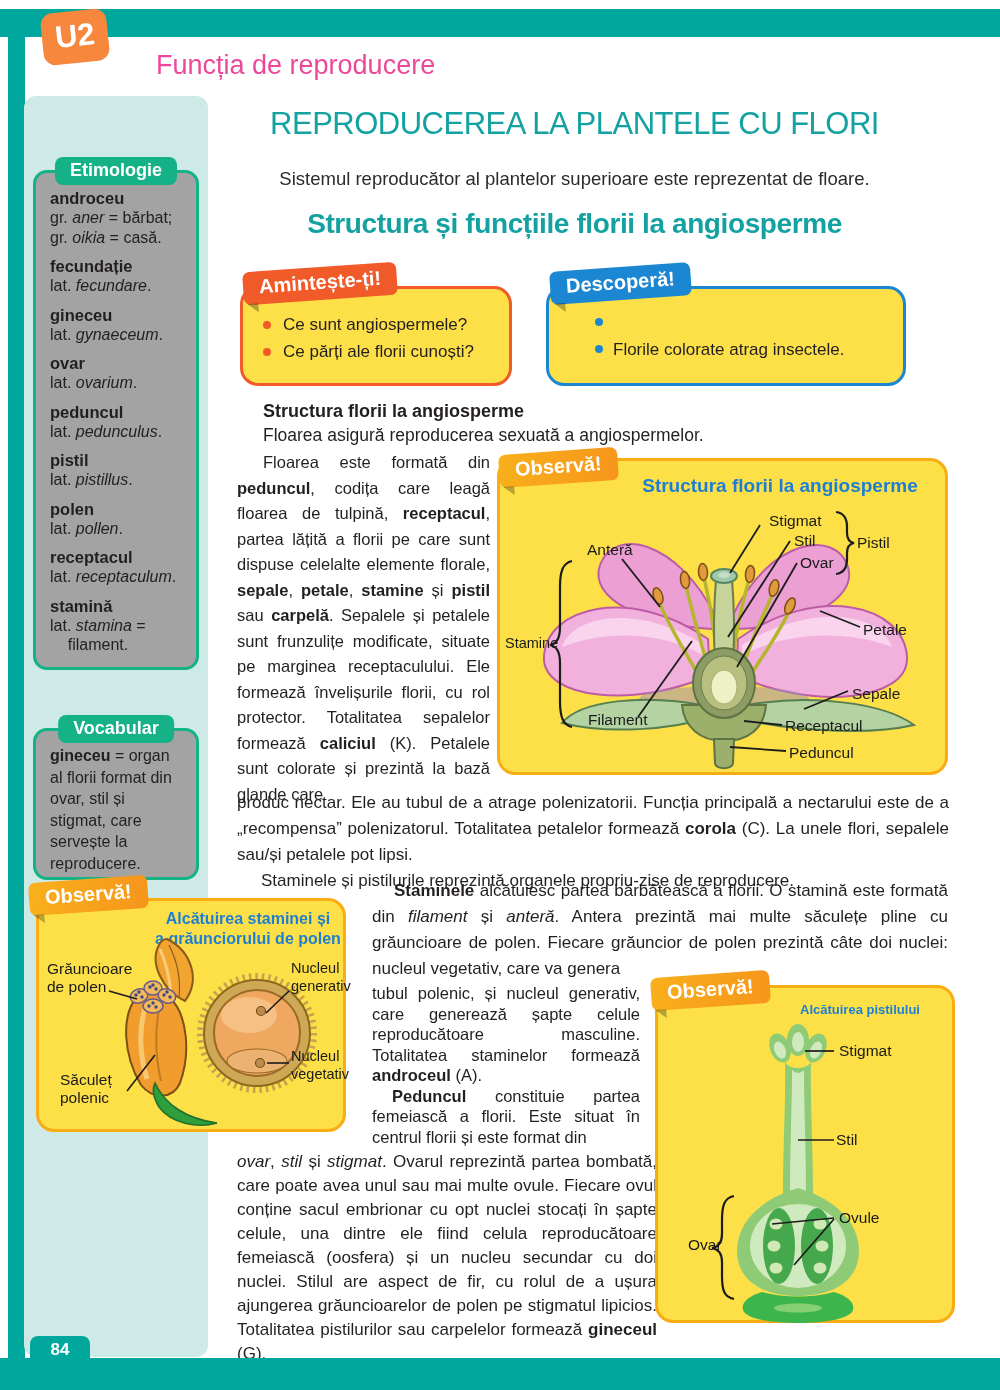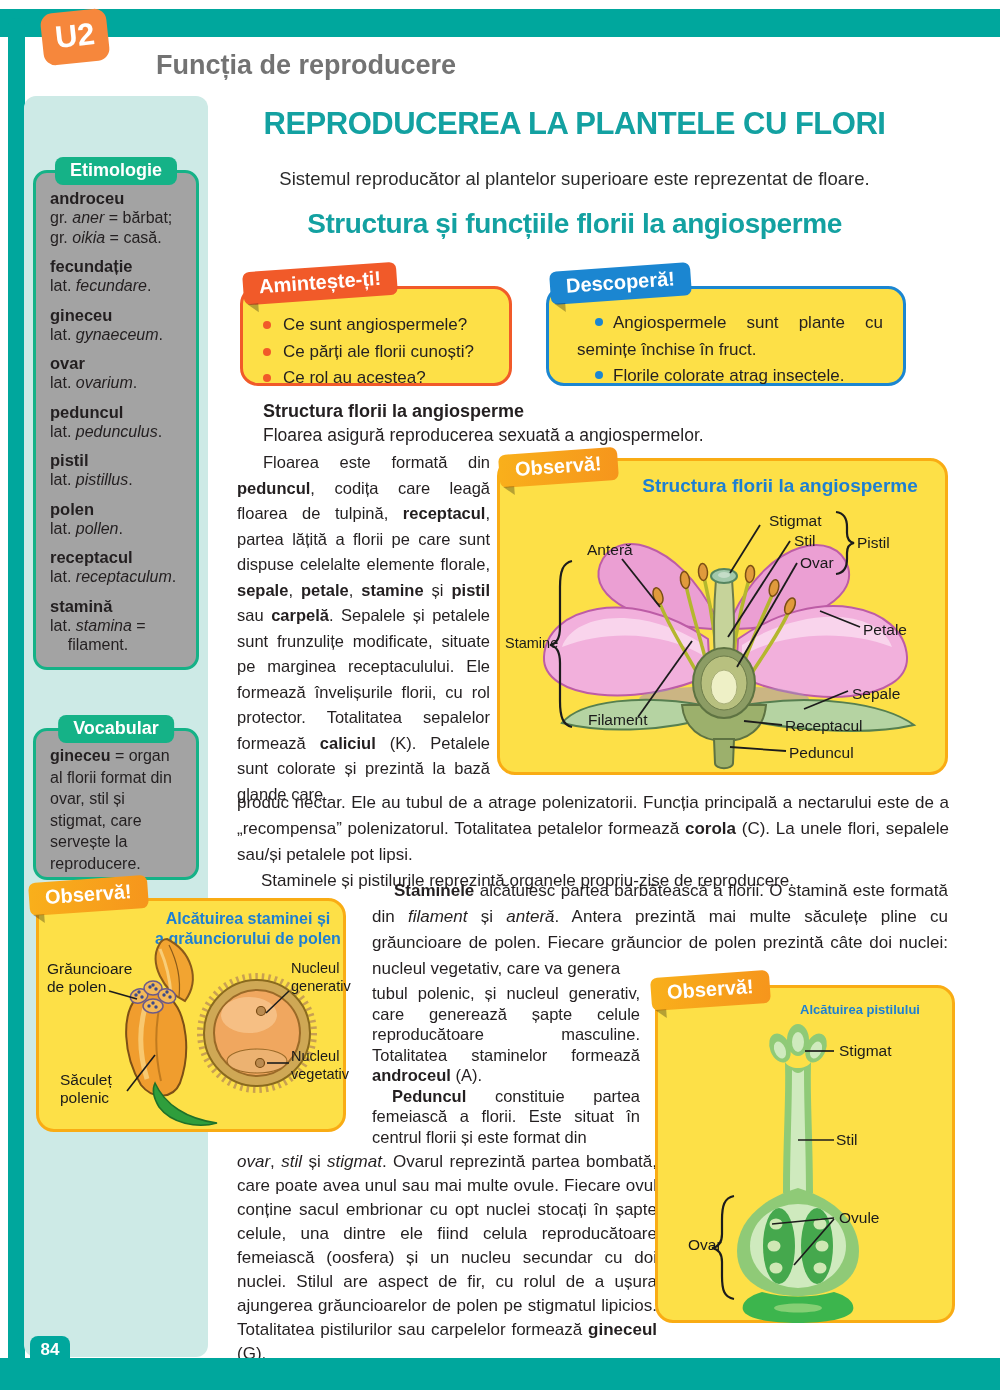--- a/index.html
+++ b/index.html
@@ -7,39 +7,39 @@
   .page{position:relative;width:1000px;height:1390px;background:#ffffff;overflow:hidden;
         font-family:"Liberation Sans","DejaVu Sans",sans-serif;color:#231f20}
   .b{font-weight:700}
   .i{font-style:italic}
   .pre{white-space:pre-line}
 
   
   .topbar{position:absolute;left:0;top:9px;width:1000px;height:28px;background:#00a79d}
   .leftbar{position:absolute;left:8px;top:18px;width:17px;height:1372px;background:#00a79d;border-radius:9px}
   .footerbar{position:absolute;left:0;top:1358px;width:1000px;height:32px;background:#00a79d}
-  .pagetab{position:absolute;left:30px;top:1336px;width:40px;height:30px;background:#00a79d;border-radius:8px;
+  .pagetab{position:absolute;left:30px;top:1336px;width:60px;height:30px;background:#00a79d;border-radius:8px;
            color:#fff;font-weight:700;font-size:17px;text-align:center;line-height:28px}
   .badge{position:absolute;left:42px;top:11px;width:66px;height:52px;background:#f6873c;border-radius:12px;
          transform:rotate(-6deg);color:#fff;font-weight:700;font-size:31px;text-align:center;line-height:50px}
-  .unit-title{position:absolute;left:156px;top:50px;font-size:27px;font-weight:700;color:#737373}
+  .unit-title{position:absolute;left:156px;top:50px;font-size:27px;font-weight:400;color:#ec4899}
 
   
   .side-panel{position:absolute;left:24px;top:96px;width:184px;height:1261px;background:#cdeae6;border-radius:12px}
   .greenbox{position:absolute;background:#a3a3a3;border:3px solid #15b287;border-radius:14px;z-index:2}
   .greentab{position:absolute;left:50%;transform:translateX(-50%);top:-16px;background:#15b287;color:#fff;
             font-weight:700;font-size:18px;padding:3px 15px 4px;border-radius:8px;white-space:nowrap}
   .ety-list{padding:16px 12px 10px 14px}
   .ety-term{font-size:16.5px;font-weight:700;line-height:19px}
   .ety-def{font-size:16px;line-height:19.5px;white-space:pre-line}
   .ety-entry{margin-bottom:10px}
   .vocab-def{padding:14px 12px 10px 14px;font-size:16px;line-height:21.5px}
 
   
-  .main-title{position:absolute;left:237px;top:106px;width:675px;text-align:center;font-size:31px;font-weight:700;
+  .main-title{position:absolute;left:237px;top:106px;width:675px;text-align:center;font-size:31px;font-weight:400;
               color:#13a1a1;letter-spacing:-0.5px}
   .intro{position:absolute;left:237px;top:168px;width:675px;text-align:center;font-size:18.5px;color:#2b2b2b}
   .section-title{position:absolute;left:237px;top:208px;width:675px;text-align:center;font-size:28px;font-weight:700;
                  color:#13a1a1;letter-spacing:-0.4px}
   .subhead{position:absolute;left:263px;top:401px;font-size:18px;font-weight:700}
   .lead{position:absolute;left:263px;top:425px;font-size:17.5px}
 
   
   .callout{position:absolute;background:#fde047;border-radius:18px;z-index:2}
   .c-orange{border:3px solid #f15a29}
@@ -134,28 +134,27 @@
 
   <div class="main-title">REPRODUCEREA LA PLANTELE CU FLORI</div>
   <div class="intro">Sistemul reproducător al plantelor superioare este reprezentat de floare.</div>
   <div class="section-title">Structura și funcțiile florii la angiosperme</div>
 
   <div class="ribbon r-orange" style="left:243px;top:267px">Amintește-ți!</div>
   <div class="callout c-orange" style="left:240px;top:286px;width:272px;height:100px">
     <div class="blist" style="left:18px;top:23px;width:240px">
       <div class="bitem"><span class="dot" style="background:#f15a29"></span><span>Ce sunt angiospermele?</span></div>
       <div class="bitem"><span class="dot" style="background:#f15a29"></span><span>Ce părți ale florii cunoști?</span></div>
-      <div class="bitem"><span class="dot" style="background:#f15a29"></span><span>Ce rol au acestea?</span></div>
     </div>
   </div>
 
   <div class="ribbon r-blue" style="left:550px;top:267px">Descoperă!</div>
   <div class="callout c-blue" style="left:546px;top:286px;width:360px;height:100px">
     <div class="blist" style="left:28px;top:21px;width:306px">
-      <div style="text-align:justify;text-indent:18px"><span class="idot" style="background:#1b86d1"></span><span>Angiospermele sunt plante cu semințe închise în fruct.</span></div>
+      <div style="text-align:justify;text-indent:18px"><span class="idot" style="background:#1b86d1"></span></div>
       <div style="text-indent:18px"><span class="idot" style="background:#1b86d1"></span><span>Florile colorate atrag insectele.</span></div>
     </div>
   </div>
 
   <div class="subhead">Structura florii la angiosperme</div>
   <div class="lead">Floarea asigură reproducerea sexuată a angiospermelor.</div>
 
   <div class="tblock p1"><span>Floarea este formată din </span><span class="b">peduncul</span><span>, codița care leagă floarea de tulpină, </span><span class="b">receptacul</span><span>, partea lățită a florii pe care sunt dispuse celelalte elemente florale, </span><span class="b">sepale</span><span>, </span><span class="b">petale</span><span>, </span><span class="b">stamine</span><span> și </span><span class="b">pistil</span><span> sau </span><span class="b">carpelă</span><span>. Sepalele și petalele sunt frunzulițe modificate, situate pe marginea receptaculului. Ele formează învelișurile florii, cu rol protector. Totalitatea sepalelor formează </span><span class="b">caliciul</span><span> (K). Petalele sunt colorate și prezintă la bază glande care</span></div>
 
   <div class="ribbon r-yellow" style="left:499px;top:451px">Observă!</div>

